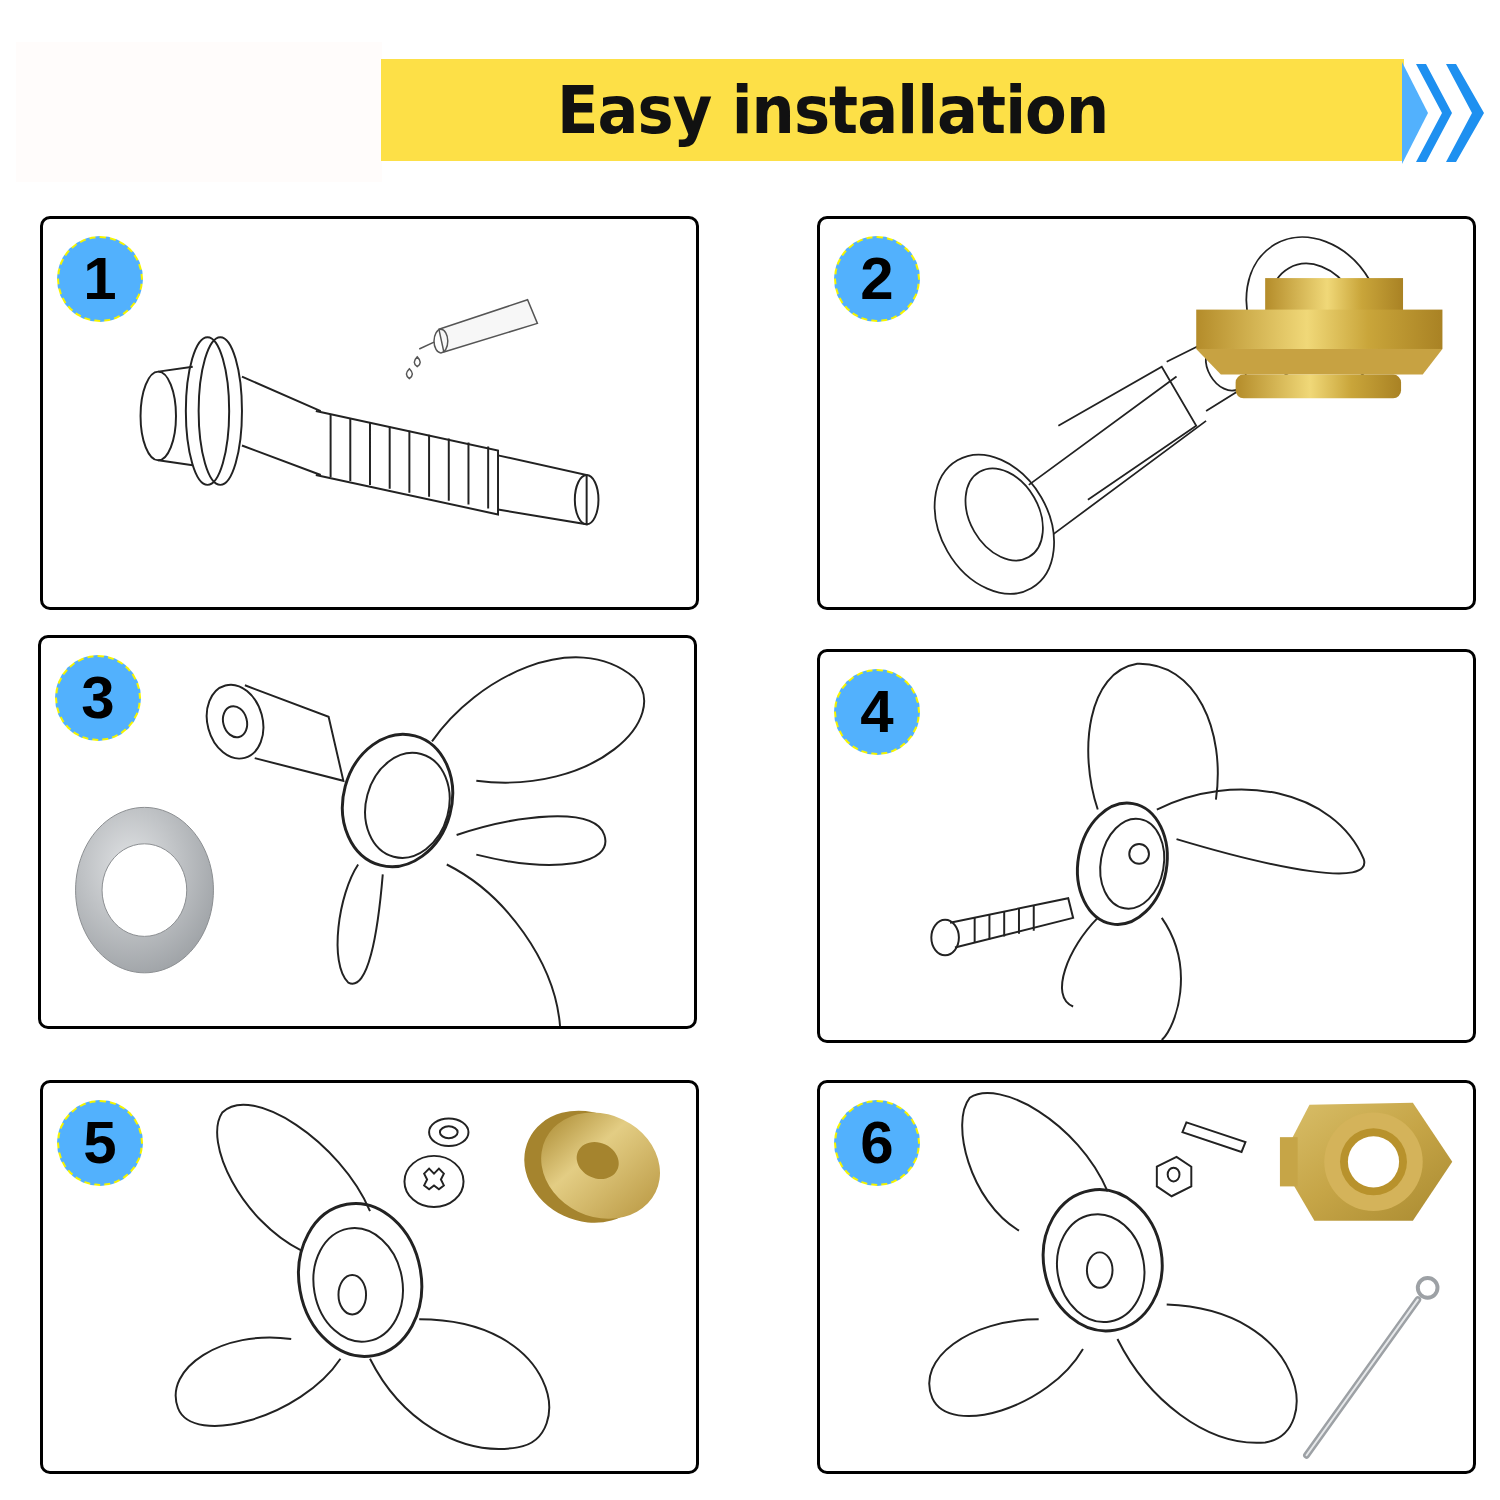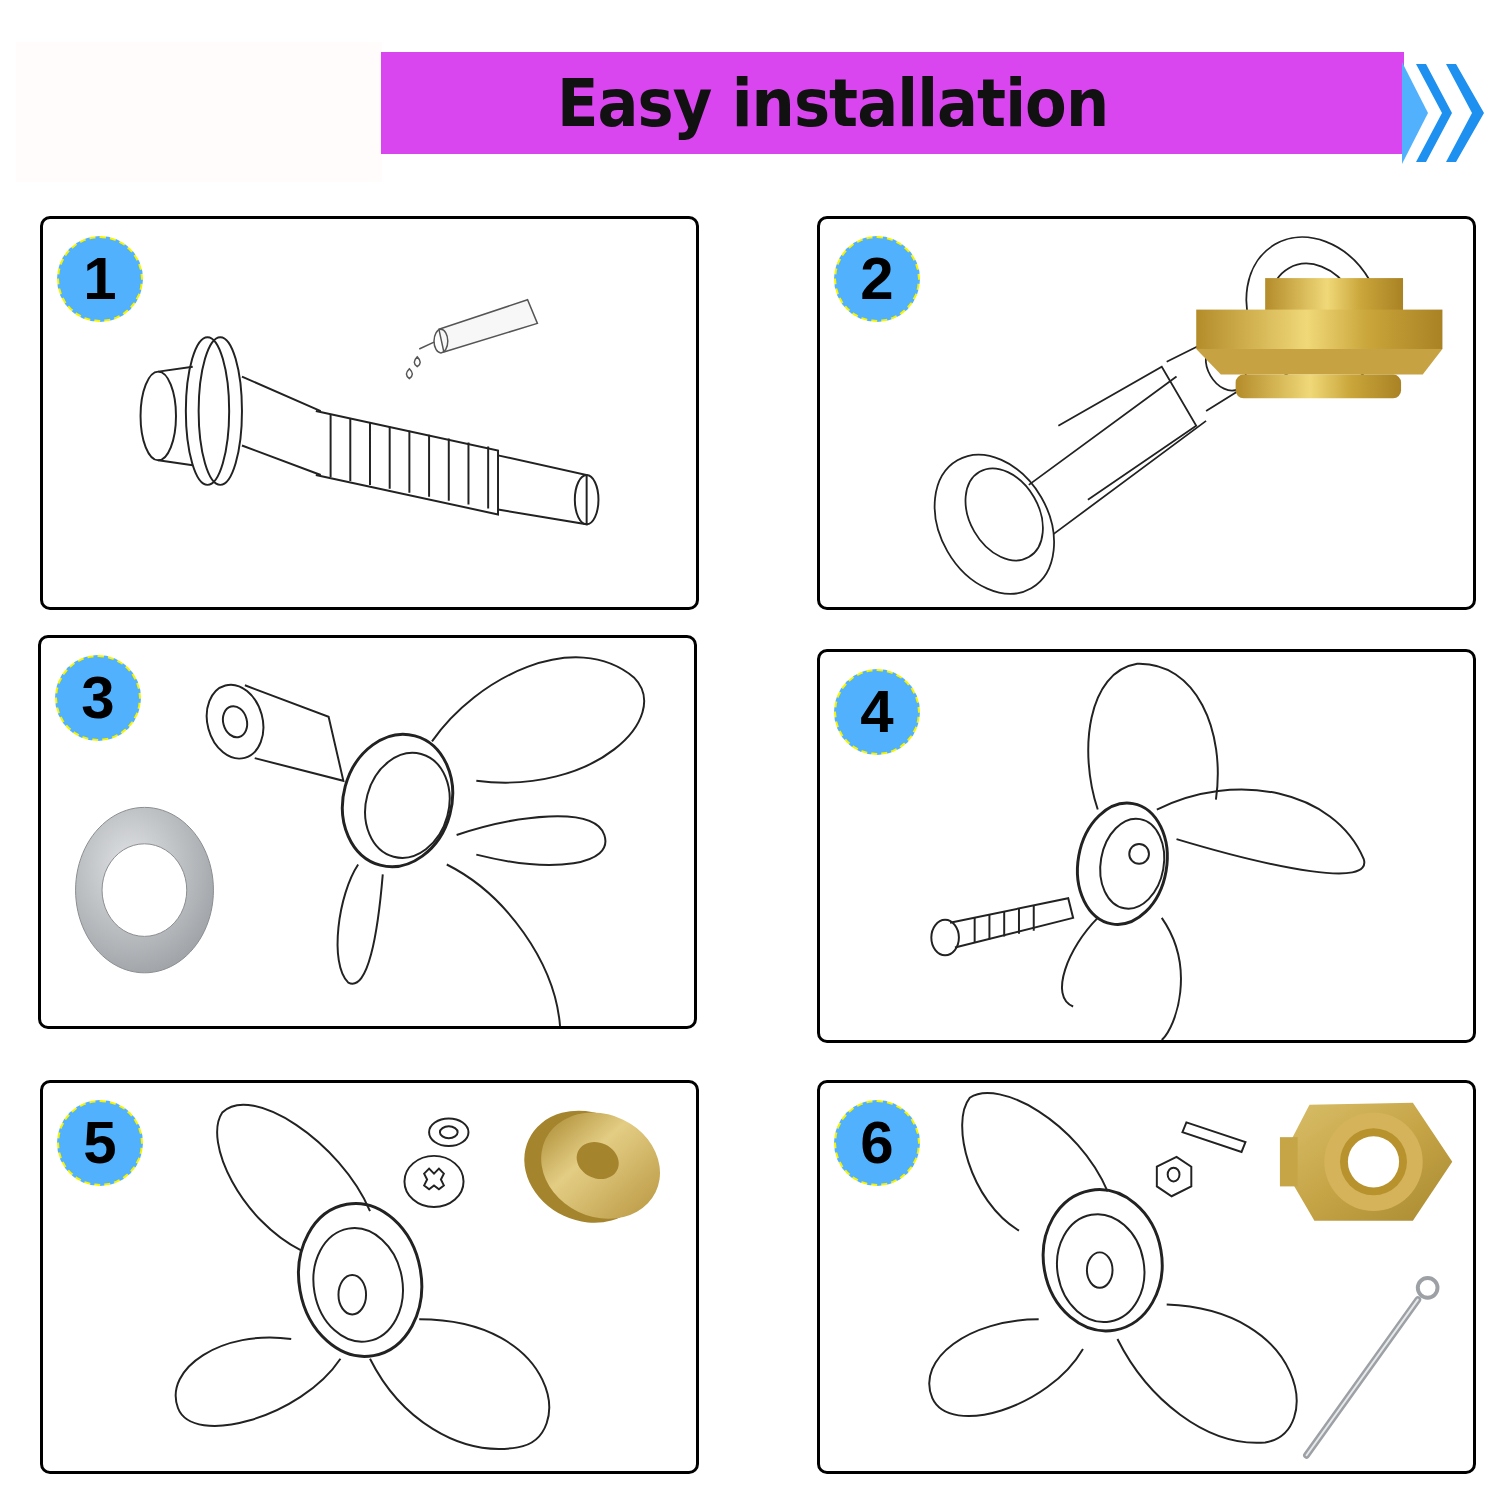--- a/index.html
+++ b/index.html
@@ -1,18 +1,18 @@
 <!DOCTYPE html>
 <html><head>
 <meta charset="utf-8">
 <style>
   html, body { margin:0; padding:0; }
   body { width:1500px; height:1500px; background:#ffffff; position:relative; overflow:hidden; font-family:"DejaVu Sans", sans-serif; }
   .ghost { position:absolute; left:16px; top:42px; width:366px; height:140px; background:#fffcfb; }
-  .banner { position:absolute; left:381px; top:52px; width:1023px; height:102px; background:#d946ef; display:flex; align-items:center; justify-content:center; }
+  .banner { position:absolute; left:381px; top:59px; width:1023px; height:102px; background:#fde047; display:flex; align-items:center; justify-content:center; }
   .banner-title { font-family:"DejaVu Sans", sans-serif; font-weight:bold; font-size:66px; color:#111111; letter-spacing:-1px; transform:scaleX(0.92); margin-left:-120px; }
   .chevrons { position:absolute; left:1402px; top:62px; width:92px; height:102px; }
   .panel { position:absolute; width:659px; height:394px; border:3px solid #000; border-radius:10px; box-sizing:border-box; background:#fff; overflow:hidden; }
   .badge { position:absolute; left:14px; top:17px; width:86px; height:86px; border-radius:50%; background:#52b1fd; border:2.5px dashed #f4f400; box-sizing:border-box; display:flex; align-items:center; justify-content:center; }
   .badge span { font-family:"Liberation Sans", sans-serif; font-weight:bold; font-size:60px; color:#000; line-height:1; }
   .art { position:absolute; left:0; top:0; width:100%; height:100%; }
 </style>
 </head>
 <body>
 

